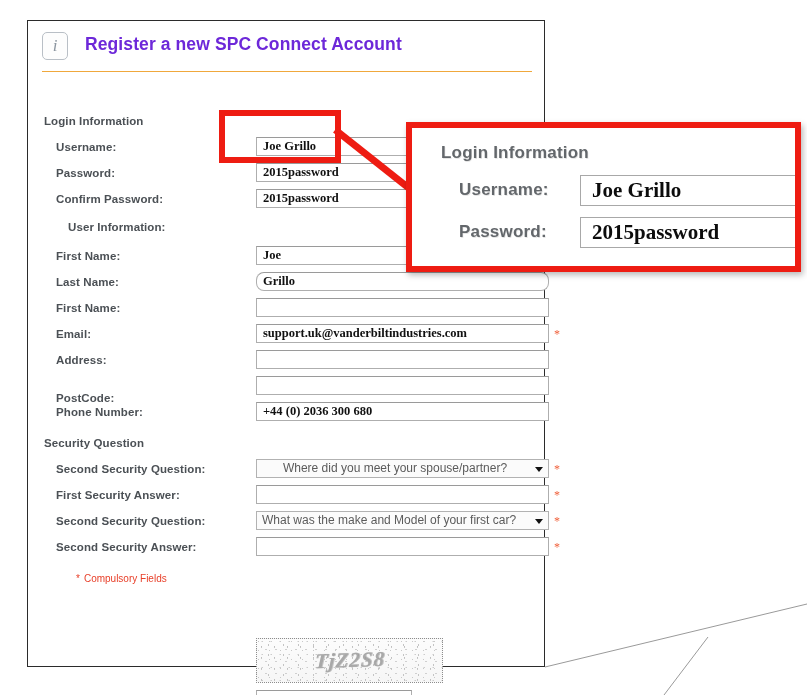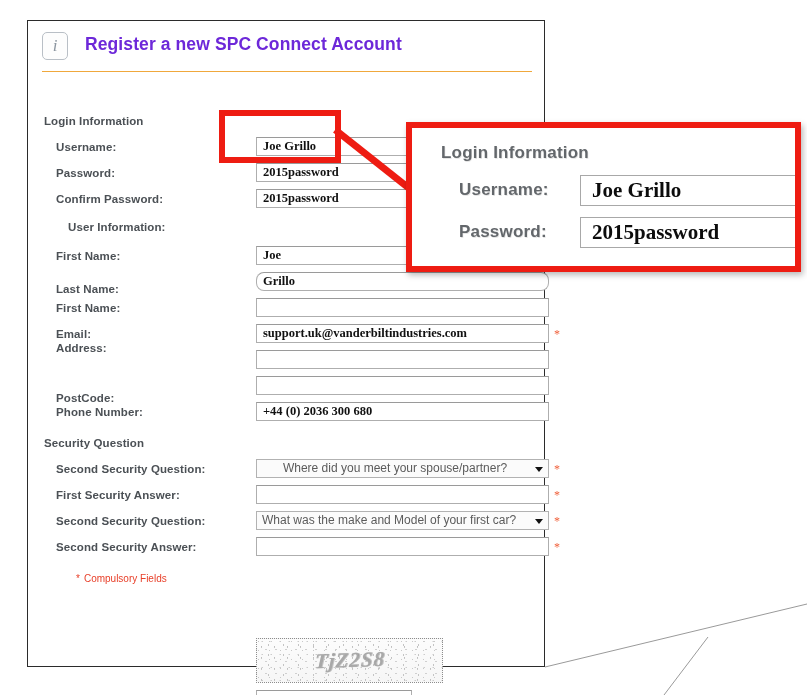--- a/index.html
+++ b/index.html
@@ -309,31 +309,31 @@
       <div class="field" style="top:90px;">2015password</div>
 
       <div class="row-label" style="left:28px; top:120px;">Confirm Password:</div>
       <div class="field" style="top:116px;">2015password</div>
 
       <div class="group-title" style="left:16px; top:148px;margin-left:24px;">User Information:</div>
 
       <div class="row-label" style="left:28px; top:177px;">First Name:</div>
       <div class="field" style="top:173px;">Joe</div>
 
-      <div class="row-label" style="left:28px; top:203px;margin-top:7px;">Last Name:</div>
+      <div class="row-label" style="left:28px; top:203px;">Last Name:</div>
       <div class="field" style="top:199px;border-radius:8px;">Grillo</div>
 
       <div class="row-label" style="left:28px; top:229px;">First Name:</div>
       <div class="field" style="top:225px;"></div>
 
       <div class="row-label" style="left:28px; top:255px;">Email:</div>
       <div class="field" style="top:251px;">support.uk@vanderbiltindustries.com</div>
       <div class="req" style="top:255px;">*</div>
 
-      <div class="row-label" style="left:28px; top:269px;">Address:</div>
+      <div class="row-label" style="left:28px; top:281px;">Address:</div>
       <div class="field" style="top:277px;"></div>
 
       <div class="row-label" style="left:28px; top:319px;">PostCode:</div>
       <div class="field" style="top:303px;"></div>
 
       <div class="row-label" style="left:28px; top:333px;">Phone Number:</div>
       <div class="field" style="top:329px;">+44 (0) 2036 300 680</div>
 
       <div class="group-title" style="left:16px; top:364px;">Security Question</div>
 

